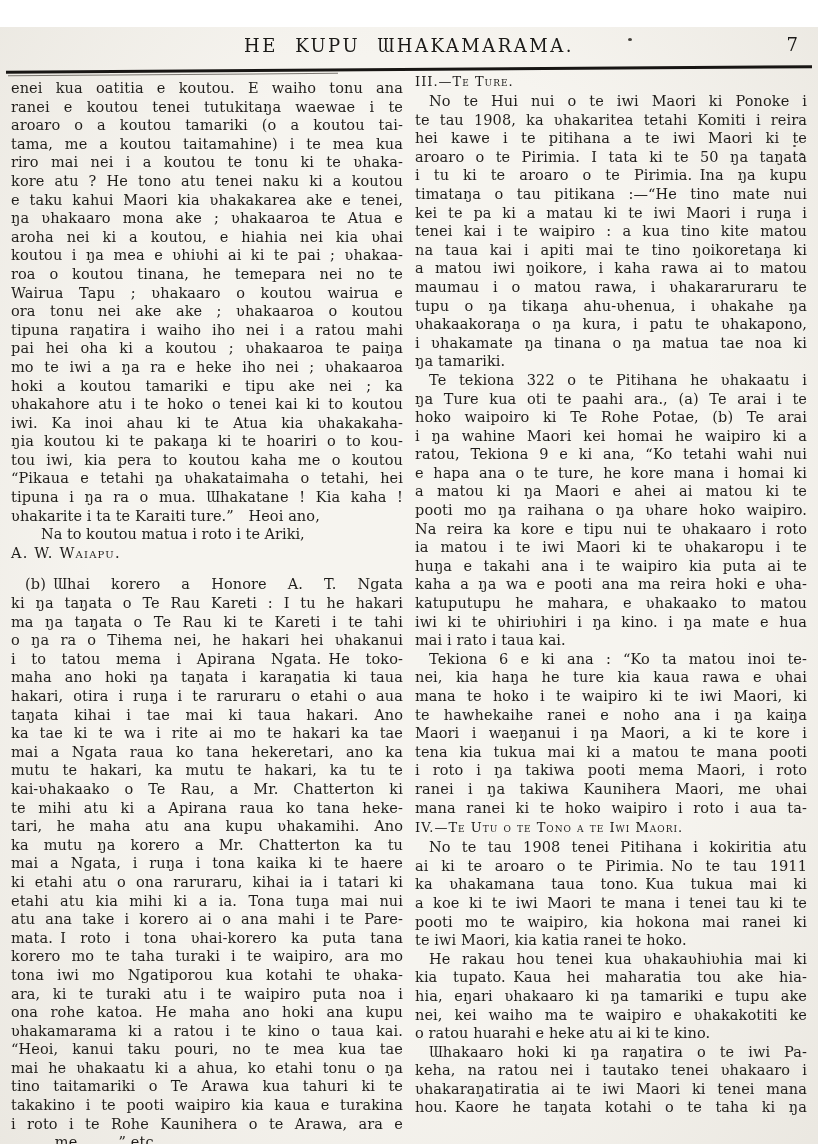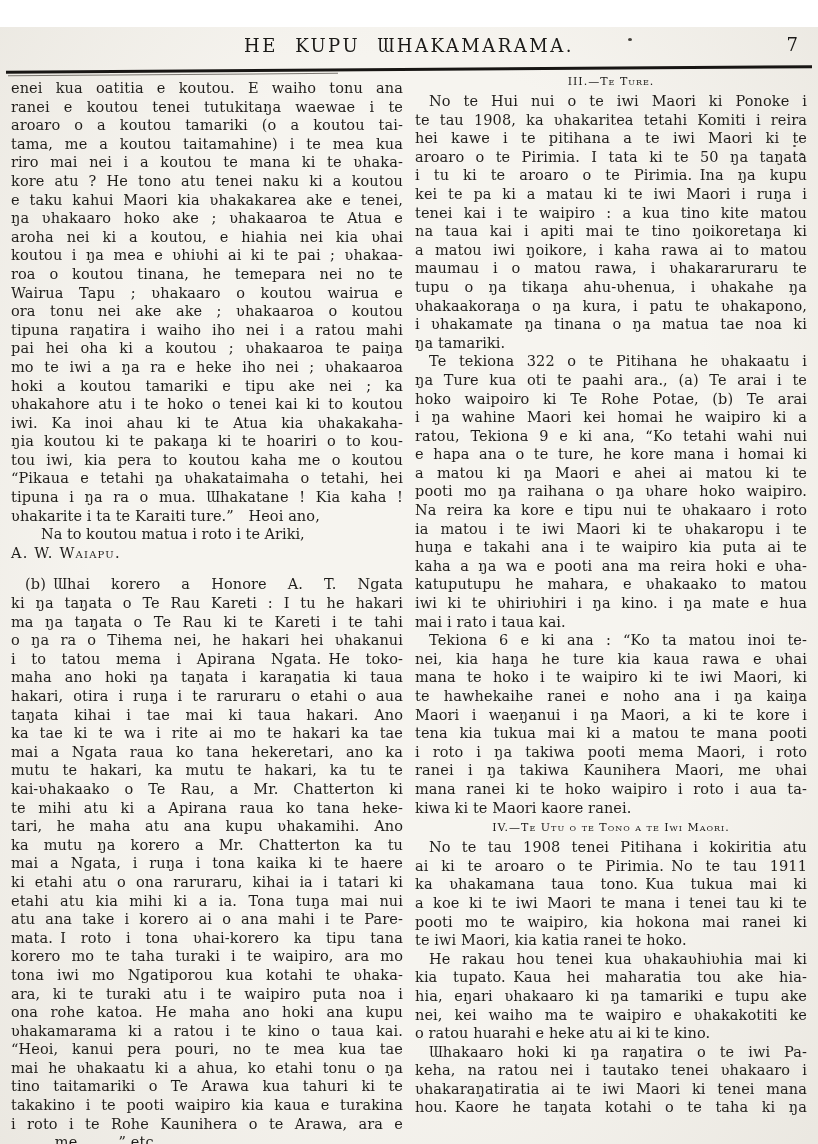--- a/index.html
+++ b/index.html
@@ -34,22 +34,22 @@
   .col-left{left:11px;top:52px;}
   .col-right{left:415px;top:44px;}
   .line{
     font-size:14.5px;line-height:18.6px;
     text-align:justify;text-align-last:justify;
     letter-spacing:0.1px;
   }
   .line.last{text-align-last:left;}
   .line.first-indent{text-indent:14px;}
   .heading{
-    font-size:11px;line-height:19px;margin:1px 0;
-    text-align:center;font-variant:small-caps;letter-spacing:1px;
+    font-size:13px;line-height:19px;margin:1px 0;
+    text-align:left;font-variant:small-caps;letter-spacing:1px;
     color:#1b1a18;
   }
   .sig-open{font-size:14.5px;line-height:18.6px;text-indent:30px;}
   .sig-name{
     font-size:14.5px;line-height:18.6px;text-align:left;padding-right:14px;
     font-variant:small-caps;letter-spacing:1.2px;
   }
   .gap-before{margin-top:13px;}
   .artifact{position:absolute;background:#44403a;border-radius:50%;}
   .a1{width:4px;height:3px;left:628px;top:11px;}
@@ -64,24 +64,24 @@
   <div class="masthead">HE KUPU ƜHAKAMARAMA.</div>
   <div class="pageno">7</div>
   <div class="rule"></div>
   <div class="rule2"></div>
 
   <div class="col col-left" id="col-left">
       <div class="line">enei kua oatitia e koutou.  E waiho tonu ana</div>
       <div class="line">ranei e koutou tenei tutukitaŋa waewae i te</div>
       <div class="line">aroaro o a koutou tamariki (o a koutou tai-</div>
       <div class="line">tama, me a koutou taitamahine) i te mea kua</div>
-      <div class="line">riro mai nei i a koutou te mana ki te ʋhaka-</div>
+      <div class="line">riro mai nei i a koutou te tonu ki te ʋhaka-</div>
       <div class="line">kore atu ?  He tono atu tenei naku ki a koutou</div>
       <div class="line">e taku kahui Maori kia ʋhakakarea ake e tenei,</div>
-      <div class="line">ŋa ʋhakaaro hoko ake ; ʋhakaaroa te Atua e</div>
+      <div class="line">ŋa ʋhakaaro mona ake ; ʋhakaaroa te Atua e</div>
       <div class="line">aroha nei ki a koutou, e hiahia nei kia ʋhai</div>
       <div class="line">koutou i ŋa mea e ʋhiʋhi ai ki te pai ; ʋhakaa-</div>
       <div class="line">roa o koutou tinana, he temepara nei no te</div>
       <div class="line">Wairua Tapu ; ʋhakaaro o koutou wairua e</div>
       <div class="line">ora tonu nei ake ake ; ʋhakaaroa o koutou</div>
       <div class="line">tipuna raŋatira i waiho iho nei i a ratou mahi</div>
       <div class="line">pai hei oha ki a koutou ; ʋhakaaroa te paiŋa</div>
       <div class="line">mo te iwi a ŋa ra e heke iho nei ; ʋhakaaroa</div>
       <div class="line">hoki a koutou tamariki e tipu ake nei ; ka</div>
       <div class="line">ʋhakahore atu i te hoko o tenei kai ki to koutou</div>
@@ -105,40 +105,41 @@
       <div class="line">mai a Ngata raua ko tana hekeretari, ano ka</div>
       <div class="line">mutu te hakari, ka mutu te hakari, ka tu te</div>
       <div class="line">kai-ʋhakaako o Te Rau, a Mr. Chatterton ki</div>
       <div class="line">te mihi atu ki a Apirana raua ko tana heke-</div>
       <div class="line">tari, he maha atu ana kupu ʋhakamihi.  Ano</div>
       <div class="line">ka mutu ŋa korero a Mr. Chatterton ka tu</div>
       <div class="line">mai a Ngata, i ruŋa i tona kaika ki te haere</div>
       <div class="line">ki etahi atu o ona raruraru, kihai ia i tatari ki</div>
       <div class="line">etahi atu kia mihi ki a ia.  Tona tuŋa mai nui</div>
       <div class="line">atu ana take i korero ai o ana mahi i te Pare-</div>
-      <div class="line">mata. I roto i tona ʋhai-korero ka tipu tana</div>
+      <div class="line">mata. I roto i tona ʋhai-korero ka puta tana</div>
       <div class="line">korero mo te taha turaki i te waipiro, ara mo</div>
       <div class="line">tona iwi mo Ngatiporou kua kotahi te ʋhaka-</div>
       <div class="line">ara, ki te turaki atu i te waipiro puta noa i</div>
       <div class="line">ona rohe katoa.  He maha ano hoki ana kupu</div>
       <div class="line">ʋhakamarama ki a ratou i te kino o taua kai.</div>
-      <div class="line">“Heoi, kanui pera pouri, no te mea kua tae</div>
+      <div class="line">“Heoi, kanui taku pouri, no te mea kua tae</div>
       <div class="line">mai he ʋhakaatu ki a ahua, ko etahi tonu o ŋa</div>
       <div class="line">tino taitamariki o Te Arawa kua tahuri ki te</div>
       <div class="line">takakino i te pooti waipiro kia kaua e turakina</div>
       <div class="line">i roto i te Rohe Kaunihera o te Arawa, ara e</div>
       <div class="line last">   me   ,” etc.</div>
     </div>
   <div class="col col-right" id="col-right">
       <div class="heading">III.—Te Ture.</div>
       <div class="line first-indent">No te Hui nui o te iwi Maori ki Ponoke i</div>
       <div class="line">te tau 1908, ka ʋhakaritea tetahi Komiti i reira</div>
       <div class="line">hei kawe i te pitihana a te iwi Maori ki te</div>
       <div class="line">aroaro o te Pirimia.  I tata ki te 50 ŋa taŋata</div>
       <div class="line">i tu ki te aroaro o te Pirimia. Ina ŋa kupu</div>
+      <div class="line">timataŋa o tau pitikana :—“He tino mate nui</div>
       <div class="line">kei te pa ki a matau ki te iwi Maori i ruŋa i</div>
       <div class="line">tenei kai i te waipiro : a kua tino kite matou</div>
       <div class="line">na taua kai i apiti mai te tino ŋoikoretaŋa ki</div>
       <div class="line">a matou iwi ŋoikore, i kaha rawa ai to matou</div>
       <div class="line">maumau i o matou rawa, i ʋhakararuraru te</div>
       <div class="line">tupu o ŋa tikaŋa ahu-ʋhenua, i ʋhakahe ŋa</div>
       <div class="line">ʋhakaakoraŋa o ŋa kura, i patu te ʋhakapono,</div>
       <div class="line">i ʋhakamate ŋa tinana o ŋa matua tae noa ki</div>
       <div class="line last">ŋa tamariki.</div>
       <div class="line first-indent">Te tekiona 322 o te Pitihana he ʋhakaatu i</div>
@@ -158,21 +159,20 @@
       <div class="line last">mai i rato i taua kai.</div>
       <div class="line first-indent">Tekiona 6 e ki ana : “Ko ta matou inoi te-</div>
       <div class="line">nei, kia haŋa he ture kia kaua rawa e ʋhai</div>
       <div class="line">mana te hoko i te waipiro ki te iwi Maori, ki</div>
       <div class="line">te hawhekaihe ranei e noho ana i ŋa kaiŋa</div>
       <div class="line">Maori i waeŋanui i ŋa Maori, a ki te kore i</div>
       <div class="line">tena kia tukua mai ki a matou te mana pooti</div>
       <div class="line">i roto i ŋa takiwa pooti mema Maori, i roto</div>
       <div class="line">ranei i ŋa takiwa Kaunihera Maori, me ʋhai</div>
       <div class="line">mana ranei ki te hoko waipiro i roto i aua ta-</div>
-      <div class="line last">kiwa ki te Maori kaore ranei.</div>
       <div class="heading">IV.—Te Utu o te Tono a te Iwi Maori.</div>
       <div class="line first-indent">No te tau 1908 tenei Pitihana i kokiritia atu</div>
       <div class="line">ai ki te aroaro o te Pirimia. No te tau 1911</div>
       <div class="line">ka ʋhakamana taua tono. Kua tukua mai ki</div>
       <div class="line">a koe ki te iwi Maori te mana i tenei tau ki te</div>
       <div class="line">pooti mo te waipiro, kia hokona mai ranei ki</div>
       <div class="line last">te iwi Maori, kia katia ranei te hoko.</div>
       <div class="line first-indent">He rakau hou tenei kua ʋhakaʋhiʋhia mai ki</div>
       <div class="line">kia tupato. Kaua hei maharatia tou ake hia-</div>
       <div class="line">hia, eŋari ʋhakaaro ki ŋa tamariki e tupu ake</div>

